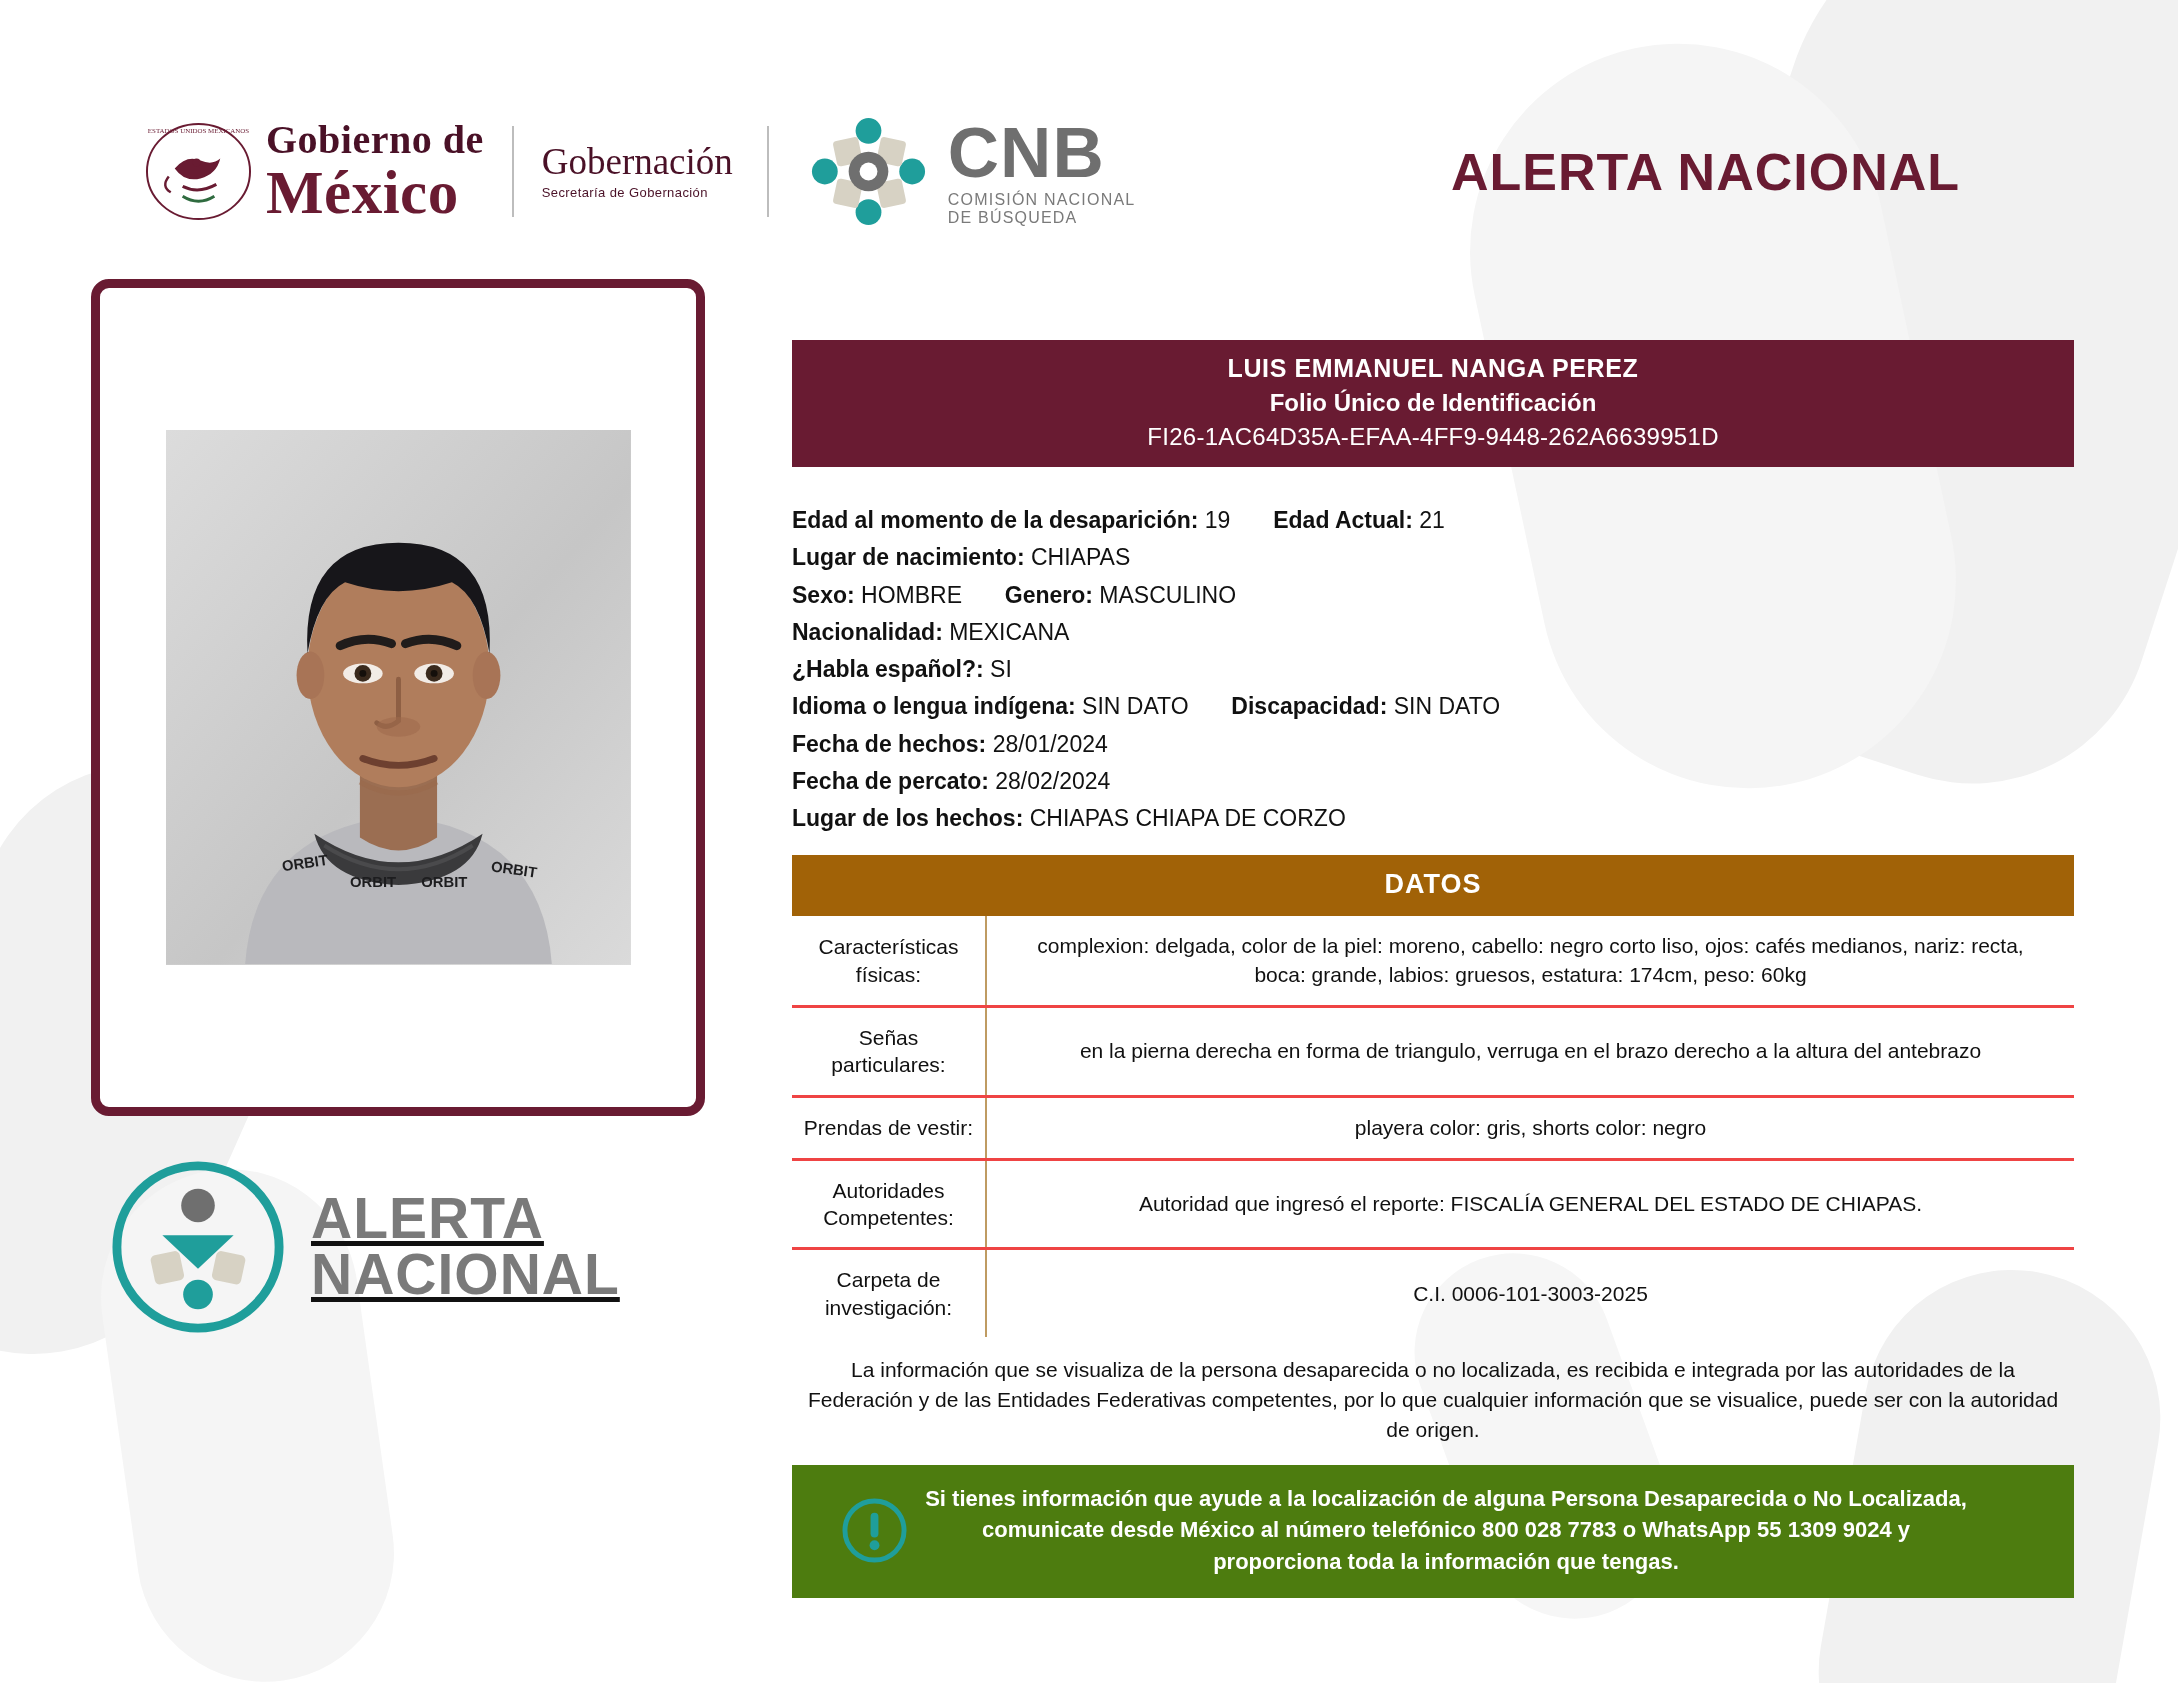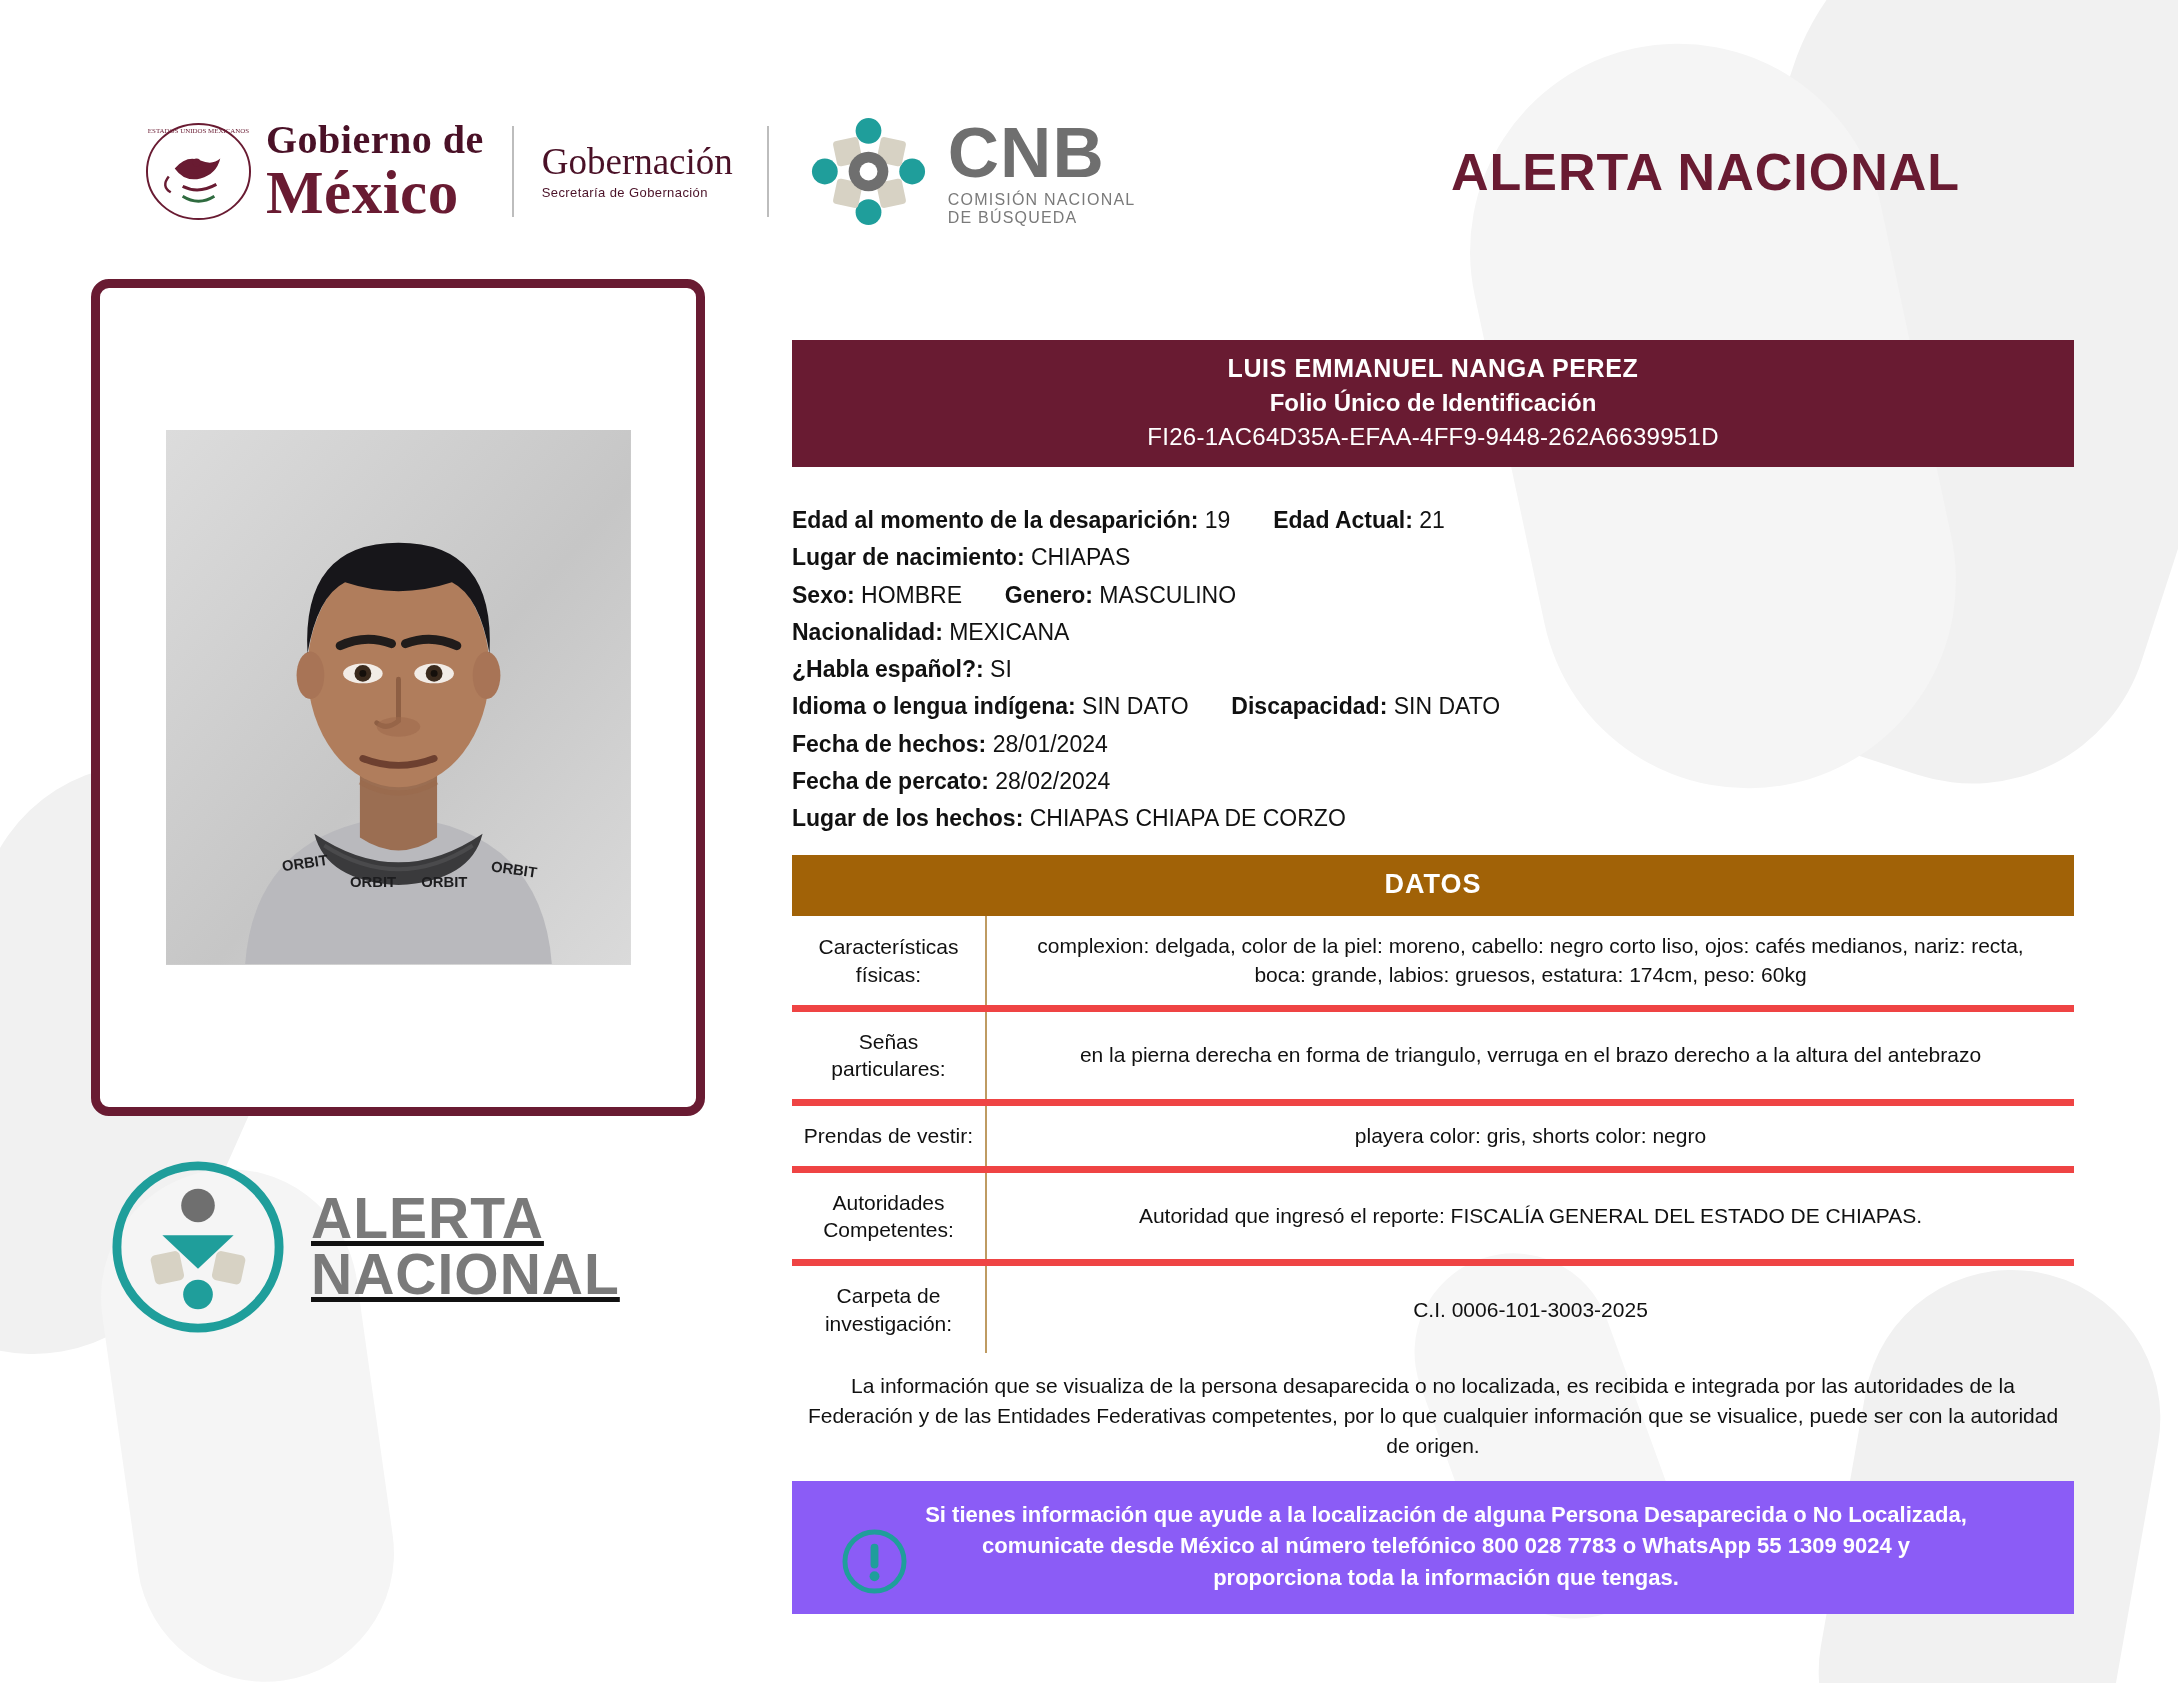--- a/index.html
+++ b/index.html
@@ -254,21 +254,21 @@
     letter-spacing: 1px;
     margin-top: 18px;
   }
 
   table.datos {
     width: 100%;
     border-collapse: collapse;
     font-size: 21px;
   }
   table.datos td {
-    border-bottom: 7px solid #ef4444;
+    border-bottom: 3px solid #ef4444;
     padding: 16px 10px;
     vertical-align: middle;
   }
   table.datos td.label {
     width: 173px;
     text-align: center;
     border-right: 2px solid #bf9b62;
     color: #111;
     line-height: 1.3;
   }
@@ -284,24 +284,24 @@
     margin-top: 18px;
     font-size: 21px;
     line-height: 1.42;
     text-align: center;
     color: #111;
     padding: 0 14px;
   }
 
   .contact {
     margin-top: 20px;
-    background: #8b5cf6;
+    background: #4d7c0f;
     color: #ffffff;
     display: flex;
-    align-items: flex-end;
+    align-items: center;
     padding: 18px 30px 20px;
     box-sizing: border-box;
   }
   .contact .excl {
     flex: 0 0 auto;
     width: 65px;
     height: 65px;
     margin-left: 20px;
     margin-right: 10px;
   }

